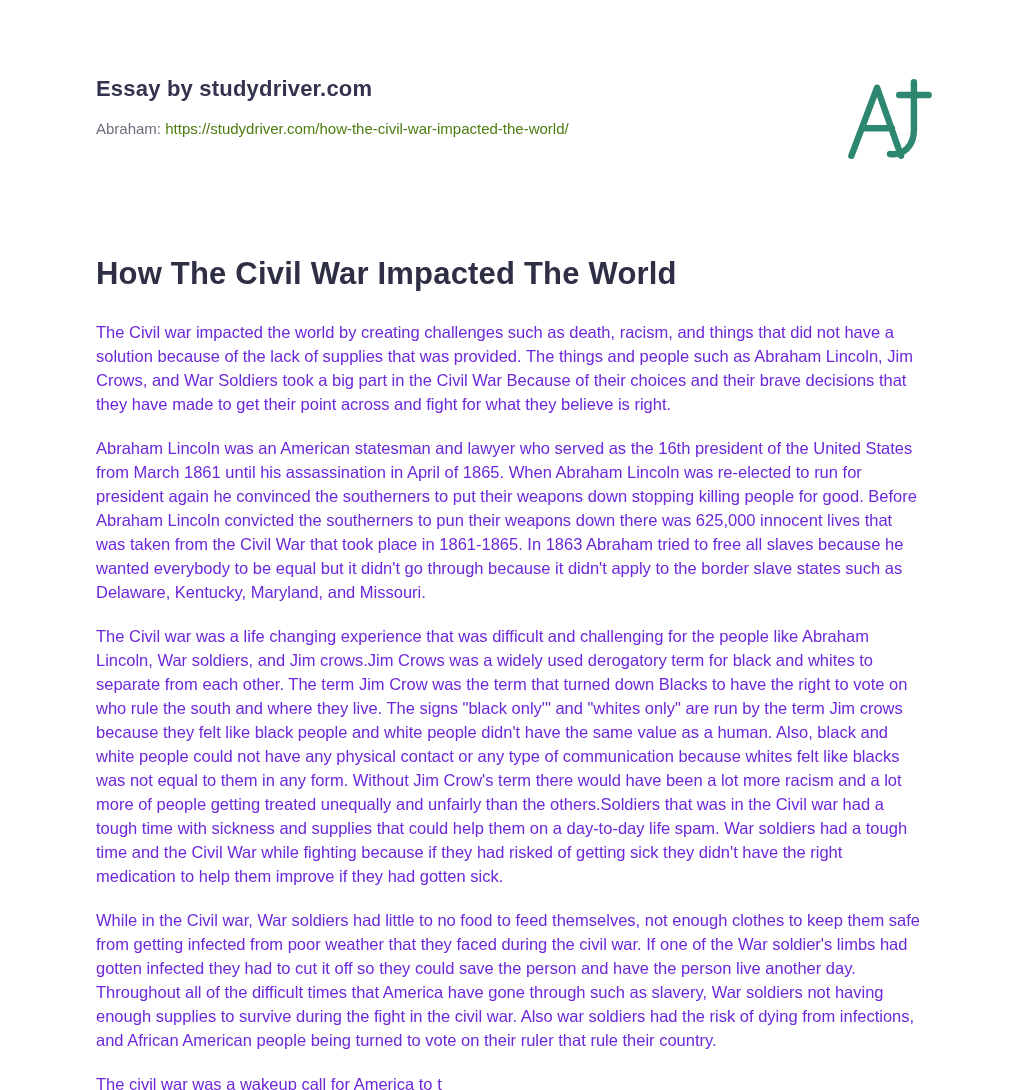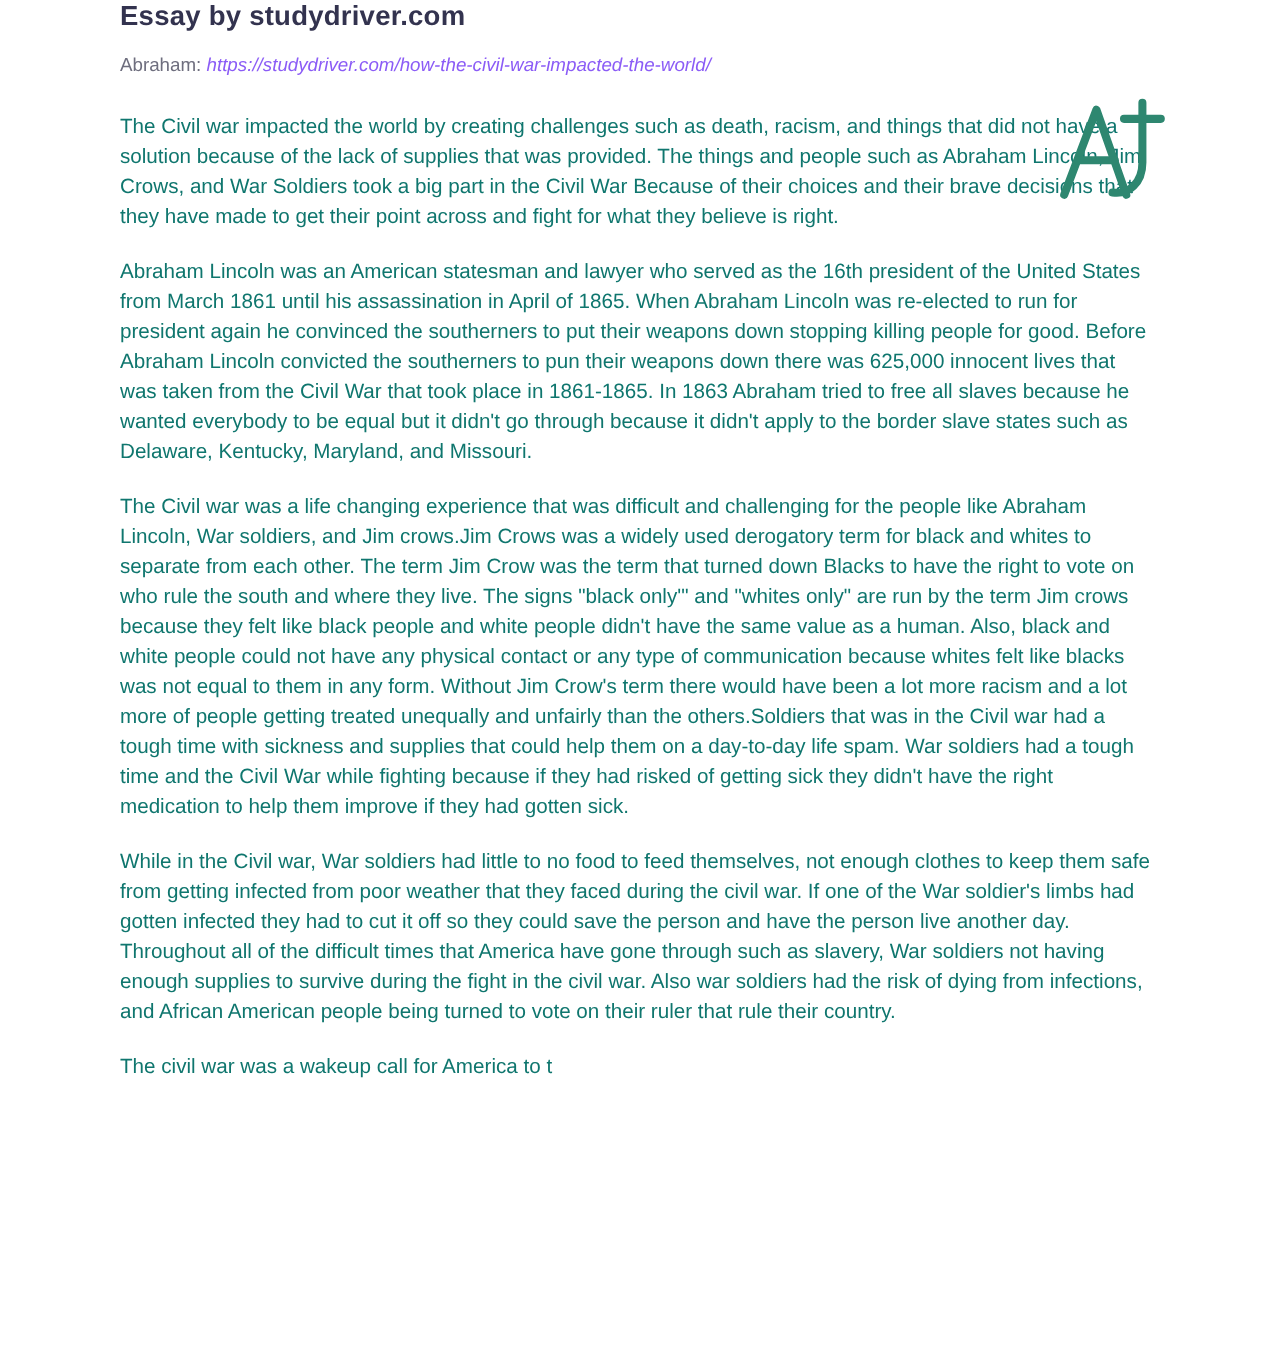--- a/index.html
+++ b/index.html
@@ -16,37 +16,37 @@
     overflow: hidden;
   }
   .content {
     position: absolute;
     left: 96px;
     top: 0;
     width: 830px;
   }
   header.doc-header {
     position: relative;
+    padding-top: 76px;
   }
   .essay-by {
     margin: 0;
     font-size: 22px;
     font-weight: 700;
     color: #33334f;
     letter-spacing: 0.2px;
   }
   .source-line {
     margin-top: 18px;
     font-size: 15px;
     color: #6e6e7e;
   }
   .source-line a {
-    color: #8b5cf6;
+    color: #4d7c0f;
     text-decoration: none;
-    font-style: italic;
   }
   .logo-wrap {
     position: absolute;
     top: 72px;
     right: -10px;
     width: 92px;
     height: 94px;
   }
   .logo-wrap svg {
     width: 100%;
@@ -63,21 +63,21 @@
     letter-spacing: 0.2px;
   }
   .article-body {
     padding-top: 28px;
     padding-bottom: 40px;
   }
   .article-body p {
     margin: 0 0 20px 0;
     font-size: 16.5px;
     line-height: 24px;
-    color: #0f766e;
+    color: #6d28d9;
   }
 </style>
 </head>
 <body>
 
 <div class="page">
   <div class="content">
 
     <header class="doc-header">
       <h2 class="essay-by">Essay by studydriver.com</h2>
@@ -93,20 +93,21 @@
           <path d="M8 90 L36 16 L62 90"></path>
           <path d="M20 60 L52 60"></path>
 
           <path d="M76 10 L76 62 C76 80 64 90 50 88"></path>
           <path d="M60 24 L92 24"></path>
         </svg>
       </div>
     </header>
 
     <main>
+      <h1 class="article-title">How The Civil War Impacted The World</h1>
 
       <div class="article-body">
         <p>The Civil war impacted the world by creating challenges such as death, racism, and things that did not have a solution because of the lack of supplies that was provided. The things and people such as Abraham Lincoln, Jim Crows, and War Soldiers took a big part in the Civil War Because of their choices and their brave decisions that they have made to get their point across and fight for what they believe is right.</p>
         <p>Abraham Lincoln was an American statesman and lawyer who served as the 16th president of the United States from March 1861 until his assassination in April of 1865. When Abraham Lincoln was re-elected to run for president again he convinced the southerners to put their weapons down stopping killing people for good. Before Abraham Lincoln convicted the southerners to pun their weapons down there was 625,000 innocent lives that was taken from the Civil War that took place in 1861-1865. In 1863 Abraham tried to free all slaves because he wanted everybody to be equal but it didn't go through because it didn't apply to the border slave states such as Delaware, Kentucky, Maryland, and Missouri.</p>
         <p>The Civil war was a life changing experience that was difficult and challenging for the people like Abraham Lincoln, War soldiers, and Jim crows.Jim Crows was a widely used derogatory term for black and whites to separate from each other. The term Jim Crow was the term that turned down Blacks to have the right to vote on who rule the south and where they live. The signs "black only'" and "whites only" are run by the term Jim crows because they felt like black people and white people didn't have the same value as a human. Also, black and white people could not have any physical contact or any type of communication because whites felt like blacks was not equal to them in any form. Without Jim Crow's term there would have been a lot more racism and a lot more of people getting treated unequally and unfairly than the others.Soldiers that was in the Civil war had a tough time with sickness and supplies that could help them on a day-to-day life spam. War soldiers had a tough time and the Civil War while fighting because if they had risked of getting sick they didn't have the right medication to help them improve if they had gotten sick.</p>
         <p>While in the Civil war, War soldiers had little to no food to feed themselves, not enough clothes to keep them safe from getting infected from poor weather that they faced during the civil war. If one of the War soldier's limbs had gotten infected they had to cut it off so they could save the person and have the person live another day. Throughout all of the difficult times that America have gone through such as slavery, War soldiers not having enough supplies to survive during the fight in the civil war. Also war soldiers had the risk of dying from infections, and African American people being turned to vote on their ruler that rule their country.</p>
         <p>The civil war was a wakeup call for America to t</p>
       </div>
     </main>
 

